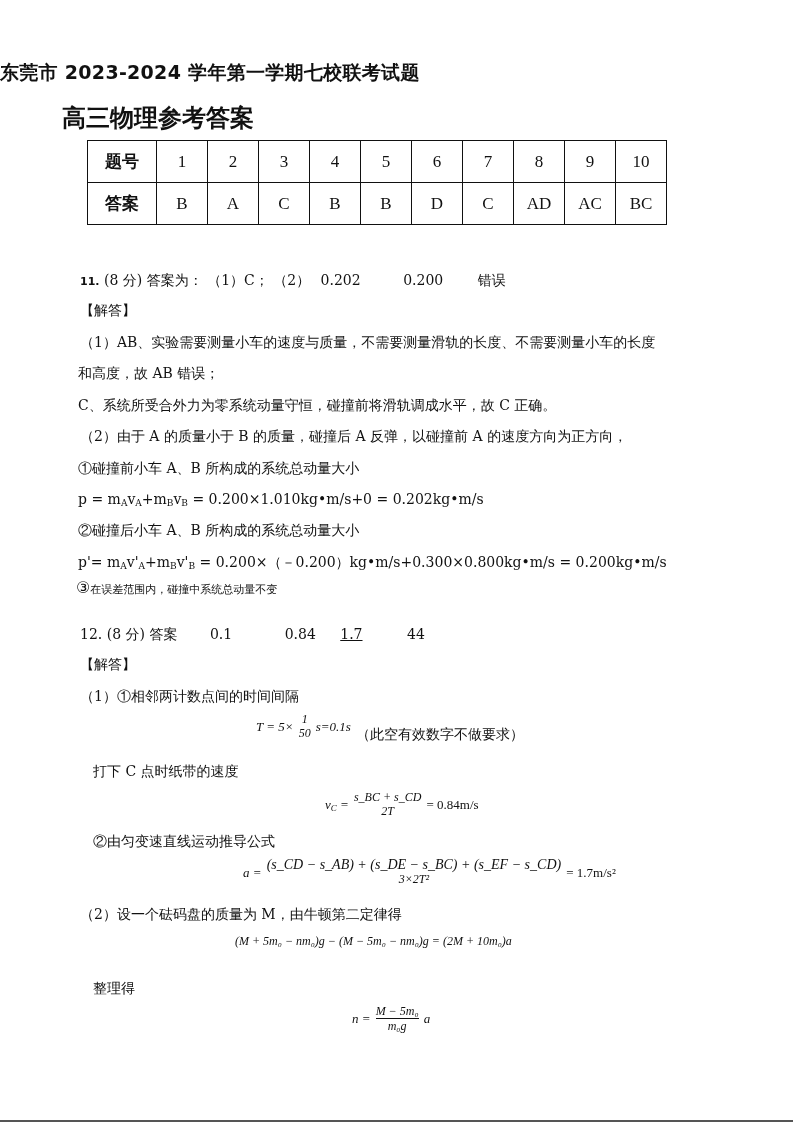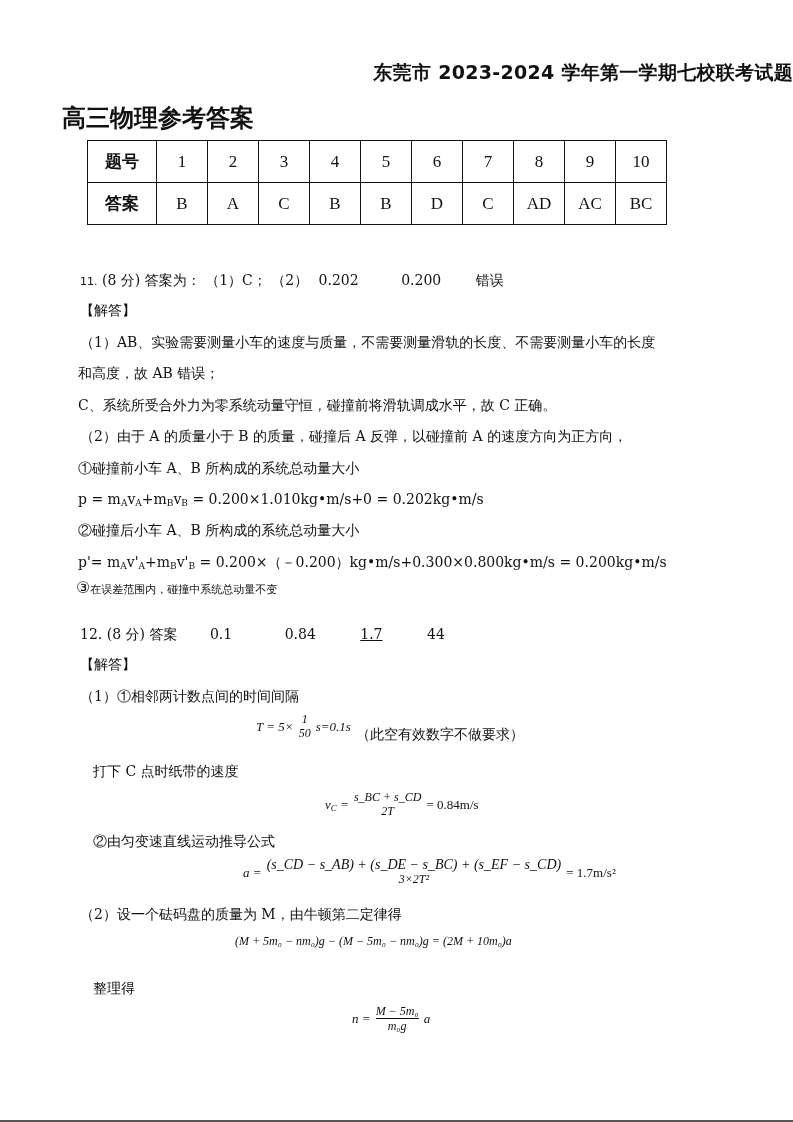--- a/index.html
+++ b/index.html
@@ -2,21 +2,21 @@
 <html><head>
 <meta charset="utf-8">
 <style>
   html, body { margin: 0; padding: 0; background: #ffffff; }
   body {
     width: 793px; height: 1122px; position: relative; overflow: hidden;
     font-family: "DejaVu Serif", "Liberation Serif", serif;
     color: #111;
   }
   .abs { position: absolute; white-space: nowrap; }
-  .title { top: 60px; left: 0; width: 793px; text-align: right; font-size: 19px; font-weight: bold; font-family: "DejaVu Sans", sans-serif; letter-spacing: 0.3px; }
+  .title { top: 60px; left: 0; width: 793px; text-align: left; font-size: 19px; font-weight: bold; font-family: "DejaVu Sans", sans-serif; letter-spacing: 0.3px; }
   .subtitle { top: 102px; left: 62px; font-size: 24px; font-weight: bold; font-family: "DejaVu Sans", sans-serif; }
   table.ans { position: absolute; top: 140px; left: 87px; border-collapse: collapse; }
   table.ans td { border: 1px solid #111; height: 41px; text-align: center; font-size: 17px; font-family: "Liberation Serif", serif; padding: 0; }
   table.ans td.hdr { width: 68px; font-family: "DejaVu Sans", sans-serif; font-size: 17px; font-weight: bold; }
   table.ans td.c { width: 50px; }
   .t { font-size: 14px; font-family: "DejaVu Serif", serif; }
   .ts { font-size: 11px; font-family: Liberation Mono, monospace; }
   .sub { font-size: 9px; vertical-align: -2px; }
   .formula { font-family: "Liberation Serif", serif; font-style: italic; font-size: 13px; }
   .frac { display: inline-block; text-align: center; vertical-align: middle; }
@@ -55,21 +55,21 @@
     <td class="c">D</td>
     <td class="c">C</td>
     <td class="c">AD</td>
     <td class="c">AC</td>
     <td class="c">BC</td>
   </tr>
 </tbody>
   </table>
 
 <div class="abs t" style="top:272px; left:80px;">
-  <span style="font-size:11px; font-family:'DejaVu Sans',sans-serif; font-weight:normal;">11.</span>
+  <span style="font-size:11px; font-family:'DejaVu Sans',sans-serif; font-weight:bold;">11.</span>
   <span>(8 分)</span>
   <span>答案为：</span>
   <span>（1）C；</span>
   <span>（2）</span>
   <span style="margin-left:6px;">0.202</span>
   <span style="margin-left:38px;">0.200</span>
   <span style="margin-left:30px;">错误</span>
 </div>
 <div class="abs t" style="top:302px; left:80px;">【解答】</div>
 <div class="abs t" style="top:334px; left:80px;">（1）AB、实验需要测量小车的速度与质量，不需要测量滑轨的长度、不需要测量小车的长度</div>
@@ -90,21 +90,21 @@
 <div class="abs" style="top:578px; left:76px;">
   <span style="font-size:16px; font-family:'DejaVu Sans',sans-serif;">③</span><span class="ts">在误差范围内，碰撞中系统总动量不变</span>
 </div>
 
 <div class="abs t" style="top:626px; left:80px;">
   <span>12.</span>
   <span>(8 分)</span>
   <span>答案</span>
   <span style="margin-left:28px;">0.1</span>
   <span style="margin-left:48px;">0.84</span>
-  <span style="margin-left:40px;text-decoration:underline;">1.7</span>
+  <span style="margin-left:20px;text-decoration:underline;">1.7</span>
   <span style="margin-left:40px;">44</span>
 </div>
 <div class="abs t" style="top:656px; left:80px;">【解答】</div>
 <div class="abs t" style="top:688px; left:80px;">（1）①相邻两计数点间的时间间隔</div>
 
 <div class="abs" style="top:712px; left:256px;">
   <span class="formula">T = 5×</span>
   <span class="frac formula">
     <span class="num">1</span>
     <span class="den">50</span>

